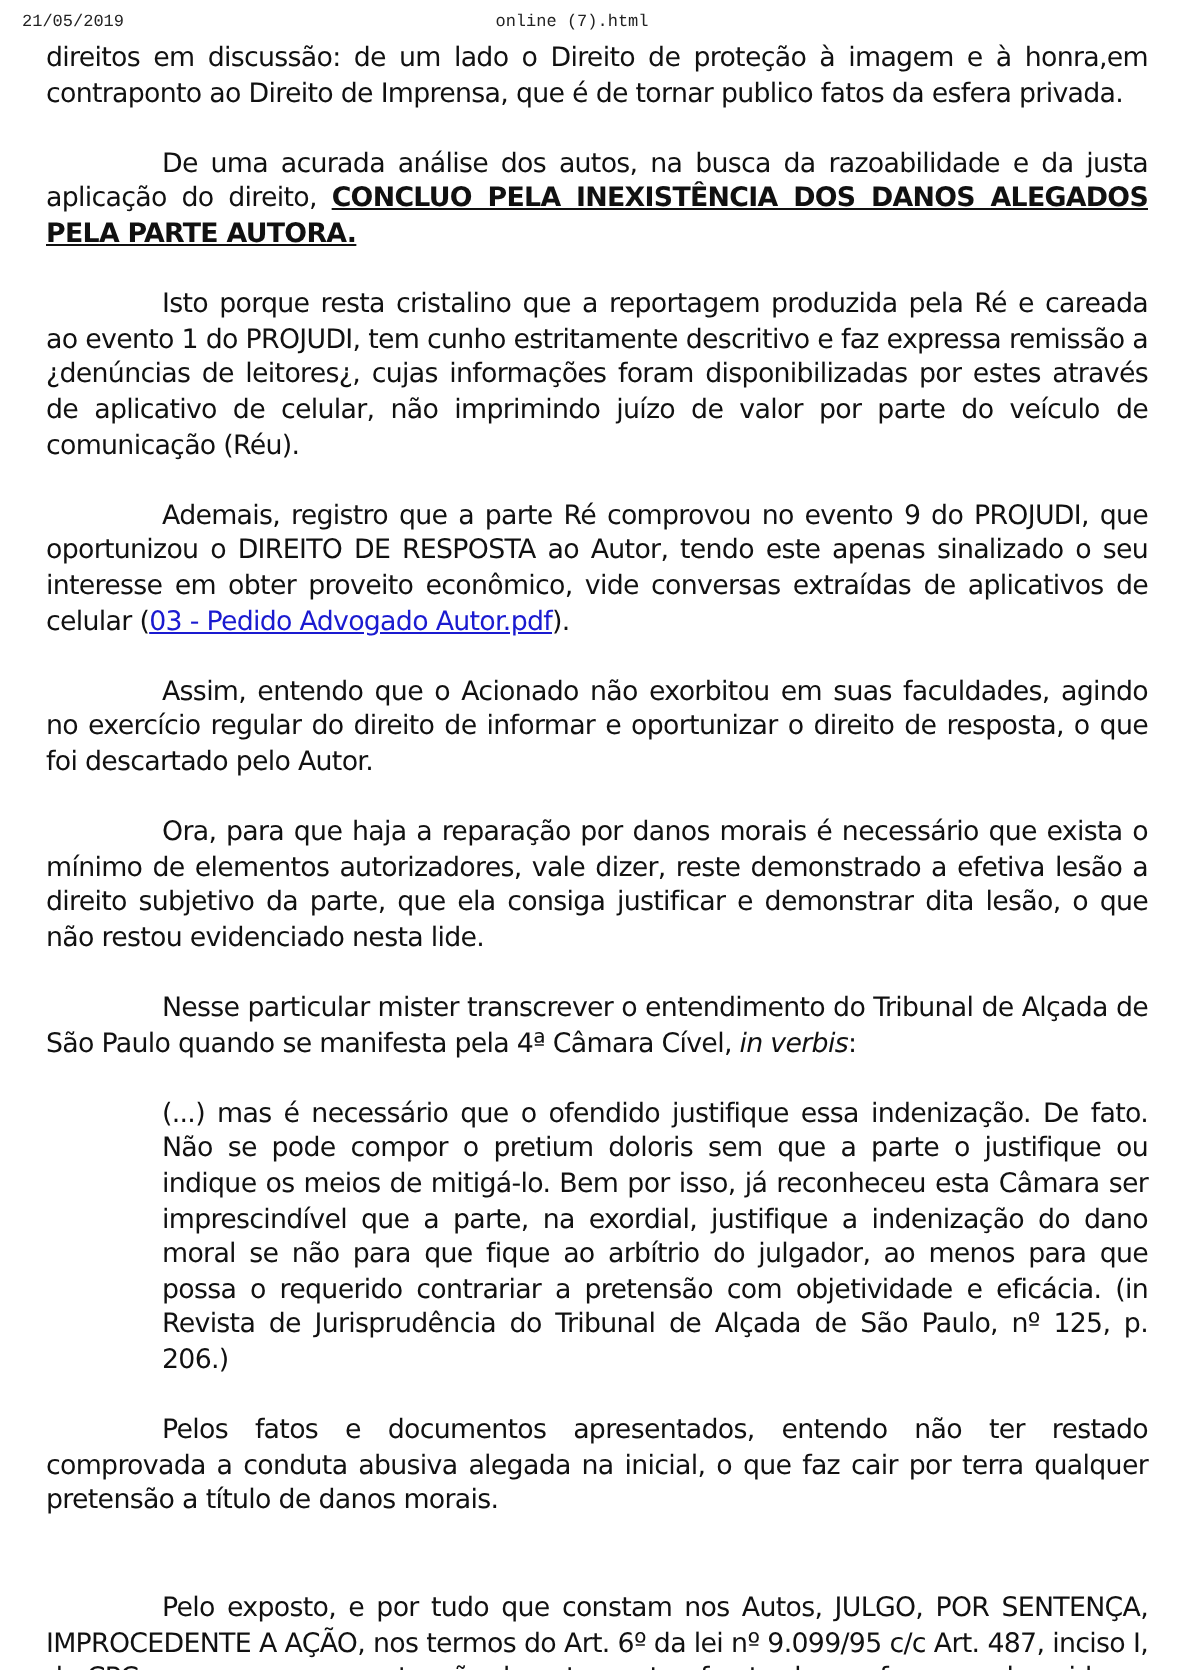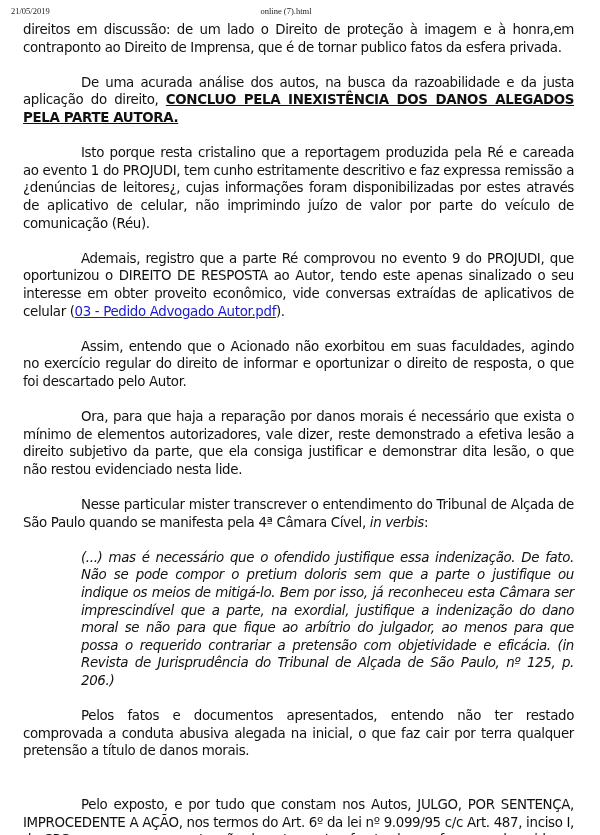--- a/index.html
+++ b/index.html
@@ -13,21 +13,21 @@
     overflow: hidden;
     position: relative;
     color: #111111;
   }
   .print-header {
     position: absolute;
     top: 6px;
     left: 0;
     width: 600px;
     height: 12px;
-    font-family: Liberation Serif, serif;
+    font-family: Liberation Mono, monospace;
     font-size: 8.5px;
     color: #222;
   }
   .print-header .date {
     position: absolute;
     left: 11px;
     top: 0;
   }
   .print-header .title {
     position: absolute;
@@ -52,21 +52,20 @@
     margin: 0;
     text-align: justify;
   }
   .indent {
     text-indent: 58px;
   }
   .gap { height: 17.6px; }
   .gap-big { height: 36px; }
   .quote {
     margin-left: 58px !important;
-    font-style: italic;
   }
   .bu {
     font-weight: bold;
     text-decoration: underline;
   }
   .b { font-weight: normal; }
   .i { font-style: italic; }
   a.link {
     color: #1a1ad0;
     text-decoration: underline;

